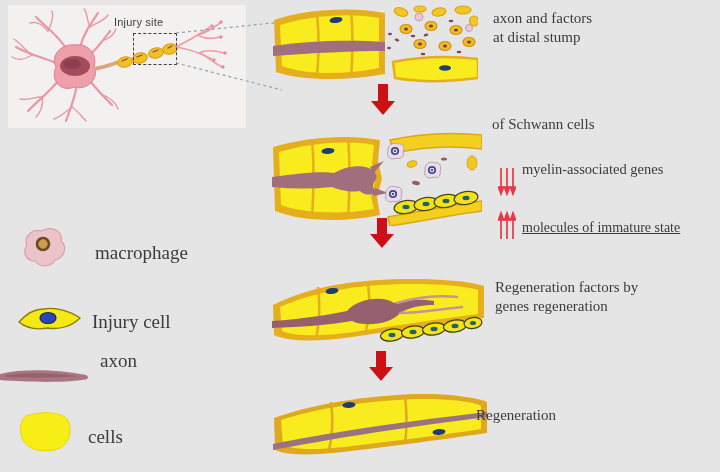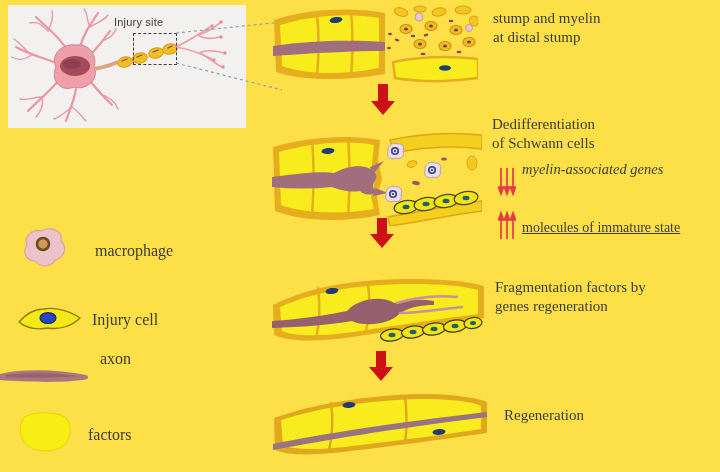--- a/index.html
+++ b/index.html
@@ -1,36 +1,36 @@
 <!DOCTYPE html>
 <html><head>
 <meta charset="utf-8">
 <style>
   html,body{margin:0;padding:0;background:#ffffff;}
   #figure{
-    position:relative;width:720px;height:472px;background:#fde047;overflow:hidden;
+    position:relative;width:720px;height:472px;background:#e5e5e5;overflow:hidden;
     font-family:"Liberation Serif", serif;color:#3b3b3b;
   }
   .abs{position:absolute;}
   
   #neuron-panel{left:8px;top:5px;width:238px;height:123px;background:#f3f1f0;}
   #injury-label{left:114px;top:16px;font-family:"Liberation Sans",sans-serif;
     font-size:11px;color:#3c3c3c;letter-spacing:.2px;}
   #injury-box{left:133px;top:33px;width:42px;height:30px;border:1.5px dashed #3f3f3f;}
   
   .ann{font-size:15px;line-height:19px;}
   .ann div{white-space:nowrap;}
   #ann-stage1{left:493px;top:9px;}
   #ann-stage2{left:492px;top:115px;}
-  #ann-sub1-text{left:522px;top:160px;font-size:14.5px;line-height:18px;font-style:italic;}
+  #ann-sub1-text{left:522px;top:160px;font-size:14.5px;line-height:18px;}
   #ann-sub2-text{left:522px;top:219px;font-size:14px;line-height:18px;text-decoration:underline;}
   #ann-stage3{left:495px;top:278px;}
-  #ann-stage4{left:504px;top:406px;text-align:right;}
+  #ann-stage4{left:476px;top:406px;text-align:right;}
   
-  .legend-label{font-size:16px;}
+  .legend-label{font-size:19px;}
   #legend-label-macrophage{left:95px;top:242px;}
   #legend-label-schwann{left:92px;top:311px;}
   #legend-label-axon{left:100px;top:350px;}
   #legend-label-myelin{left:88px;top:426px;}
   svg{display:block;}
 </style>
 </head>
 <body>
 
 <div id="figure">
@@ -247,26 +247,25 @@
     <path d="M1,30 C50,12 120,5 160,6 C185,7 205,10 214,14 L214,45 C180,50 120,58 70,64 C40,67 15,68 2,62 Z" fill="#e0a81c"></path>
     <path d="M8,32 C55,16 125,10 160,11 C185,12 200,14 208,18 L208,41 C178,46 120,53 72,59 C44,62 20,62 10,57 Z" fill="#f8ec1e"></path>
     <path d="M58,14 C60,30 60,46 56,62" stroke="#e0a81c" stroke-width="2.5" fill="none"></path>
     <path d="M132,8 C134,24 134,40 132,56" stroke="#e0a81c" stroke-width="2.5" fill="none"></path>
     <path d="M0,56 C50,46 110,36 214,24 L214,29 C110,42 55,52 0,62 Z" fill="#9a7382"></path>
     <ellipse cx="76" cy="17" rx="6.5" ry="3" fill="#1e3d72" transform="rotate(-6 76 17)"></ellipse>
     <ellipse cx="166" cy="44" rx="6.5" ry="3" fill="#1e3d72" transform="rotate(-6 166 44)"></ellipse>
   </svg>
 
   <div class="abs ann" id="ann-stage1">
-    <div>stump and myelin</div>
+    <div>axon and factors</div>
     <div>at distal stump</div>
   </div>
 
   <div class="abs ann" id="ann-stage2">
-    <div>Dedifferentiation</div>
     <div>of Schwann cells</div>
   </div>
 
   <svg class="abs" style="left:498px;top:167px" width="18" height="30" viewBox="0 0 18 30">
     <g stroke="#e63946" stroke-width="1.7" fill="#e63946">
       <line x1="3" y1="1" x2="3" y2="21"></line>
         <polygon points="0.5,20 5.5,20 3,27"></polygon>
       <line x1="9" y1="1" x2="9" y2="21"></line>
         <polygon points="6.5,20 11.5,20 9,27"></polygon>
       <line x1="15" y1="1" x2="15" y2="21"></line>
@@ -285,21 +284,21 @@
         <polygon points="6.5,10 11.5,10 9,3"></polygon>
       <line x1="15" y1="29" x2="15" y2="9"></line>
         <polygon points="12.5,10 17.5,10 15,3"></polygon>
     </g>
   </svg>
   <div class="abs ann" id="ann-sub2-text">
     <div>molecules of immature state</div>
   </div>
 
   <div class="abs ann" id="ann-stage3">
-    <div>Fragmentation factors by</div>
+    <div>Regeneration factors by</div>
     <div>genes regeneration</div>
   </div>
 
   <div class="abs ann" id="ann-stage4">
     <div>Regeneration</div>
   </div>
 
   <svg class="abs" style="left:22px;top:226px" width="48" height="48" viewBox="0 0 48 48">
     <path d="M24,3 C33,1 41,7 39,15 C46,21 42,32 33,34 C30,41 18,42 13,35 C4,35 0,26 5,19 C1,11 11,2 19,5 Z" fill="#ecc3c9" stroke="#d8a2aa" stroke-width="1.2"></path>
     <circle cx="21" cy="18" r="6" fill="#d09a55" stroke="#6b4a22" stroke-width="2.6"></circle>
@@ -314,15 +313,15 @@
 
   <svg class="abs" style="left:0px;top:366px" width="92" height="22" viewBox="0 0 92 22">
     <path d="M0,8 C25,2 60,4 86,9 C90,11 88,14 82,14 C60,17 25,16 0,14 Z" fill="#aa7680"></path>
     <path d="M6,9 C30,6 58,7 78,10 C60,12 28,12 6,11 Z" fill="#97616d"></path>
   </svg>
   <div class="abs legend-label" id="legend-label-axon">axon</div>
 
   <svg class="abs" style="left:16px;top:410px" width="58" height="44" viewBox="0 0 58 44">
     <path d="M10,6 C28,0 46,3 51,9 C57,18 54,33 44,38 C30,44 14,40 8,32 C2,22 4,10 10,6 Z" fill="#f6ee14" stroke="#e8d802" stroke-width="1"></path>
   </svg>
-  <div class="abs legend-label" id="legend-label-myelin">factors</div>
+  <div class="abs legend-label" id="legend-label-myelin">cells</div>
 
 </div>
 
 </body></html>

